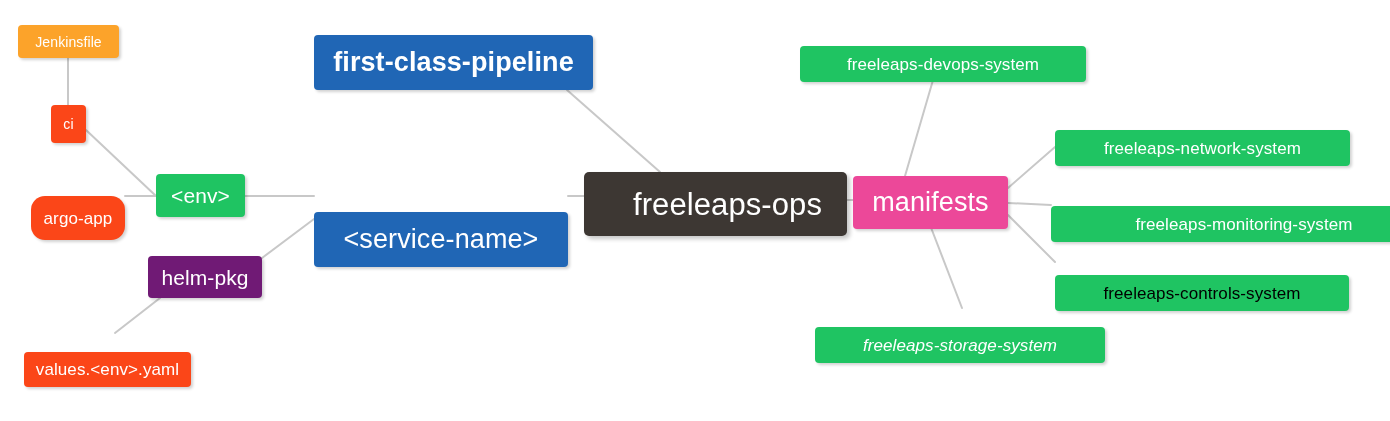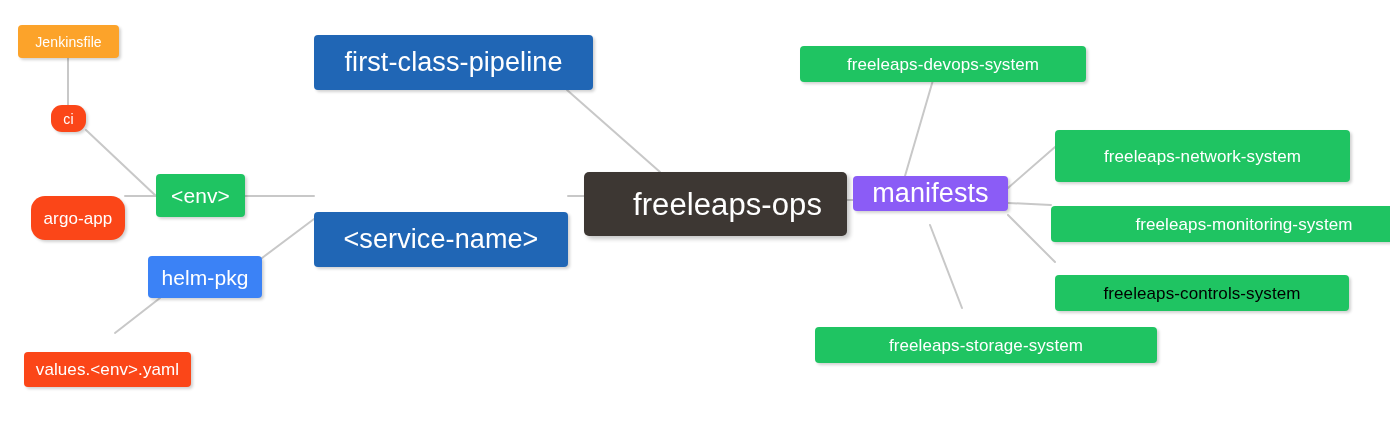--- a/index.html
+++ b/index.html
@@ -70,56 +70,56 @@
       <line x1="938" y1="63" x2="905" y2="176" stroke="#c8c8c8" stroke-width="2" stroke-linecap="round"></line>
       <line x1="1008" y1="188" x2="1055" y2="147" stroke="#c8c8c8" stroke-width="2" stroke-linecap="round"></line>
       <line x1="1008" y1="203" x2="1051" y2="205" stroke="#c8c8c8" stroke-width="2" stroke-linecap="round"></line>
       <line x1="1008" y1="215" x2="1055" y2="262" stroke="#c8c8c8" stroke-width="2" stroke-linecap="round"></line>
       <line x1="930" y1="225" x2="962" y2="308" stroke="#c8c8c8" stroke-width="2" stroke-linecap="round"></line>
     </svg>
   <div id="node-layer">
       <div class="node size-xs" style="left: 18px; top: 25px; width: 101px; height: 33px; background: rgb(252, 163, 42); color: rgb(255, 255, 255);">
         <span>Jenkinsfile</span>
       </div>
-      <div class="node size-xs" style="left: 51px; top: 105px; width: 35px; height: 27px; background: rgb(251, 70, 24); color: rgb(255, 255, 255); border-radius: 11px;">
+      <div class="node size-xs" style="left: 51px; top: 105px; width: 35px; height: 38px; background: rgb(251, 70, 24); color: rgb(255, 255, 255);">
         <span>ci</span>
       </div>
       <div class="node size-sm" style="left: 31px; top: 177px; width: 94px; height: 44px; background: rgb(251, 70, 24); color: rgb(255, 255, 255); border-radius: 14px;">
         <span>argo-app</span>
       </div>
       <div class="node size-md" style="left: 156px; top: 174px; width: 89px; height: 43px; background: rgb(31, 196, 98); color: rgb(255, 255, 255);">
         <span>&lt;env&gt;</span>
       </div>
       <div class="node size-lg" style="left: 314px; top: 168px; width: 254px; height: 55px; background: rgb(32, 102, 181); color: rgb(255, 255, 255); margin-top: 44px;">
         <span>&lt;service-name&gt;</span>
       </div>
-      <div class="node size-lg" style="left: 314px; top: 35px; width: 279px; height: 55px; background: rgb(32, 102, 181); color: rgb(255, 255, 255);">
+      <div class="node size-lg" style="left: 314px; top: 35px; width: 279px; height: 55px; background: rgb(32, 102, 181); color: rgb(255, 255, 255); font-weight: bold;">
         <span>first-class-pipeline</span>
       </div>
-      <div class="node size-md" style="left: 148px; top: 256px; width: 114px; height: 42px; background: #3b82f6; color: rgb(255, 255, 255);">
+      <div class="node size-md" style="left: 148px; top: 256px; width: 114px; height: 42px; background: #701a75; color: rgb(255, 255, 255);">
         <span>helm-pkg</span>
       </div>
       <div class="node size-sm" style="left: 24px; top: 333px; width: 167px; height: 35px; background: rgb(251, 70, 24); color: rgb(255, 255, 255);">
         <span>values.&lt;env&gt;.yaml</span>
       </div>
       <div class="node size-xl root" style="left: 584px; top: 172px; width: 263px; height: 64px; background: rgb(61, 55, 51); color: rgb(255, 255, 255);">
         <span>freeleaps-ops</span>
       </div>
-      <div class="node size-lg" style="left: 853px; top: 176px; width: 155px; height: 35px; background: #8b5cf6; color: rgb(255, 255, 255);">
+      <div class="node size-lg" style="left: 853px; top: 176px; width: 155px; height: 53px; background: #ec4899; color: rgb(255, 255, 255);">
         <span>manifests</span>
       </div>
       <div class="node size-sm" style="left: 800px; top: 27px; width: 286px; height: 36px; background: rgb(31, 196, 98); color: rgb(255, 255, 255);">
         <span>freeleaps-devops-system</span>
       </div>
-      <div class="node size-sm" style="left: 1055px; top: 111px; width: 295px; height: 52px; background: rgb(31, 196, 98); color: rgb(255, 255, 255);">
+      <div class="node size-sm" style="left: 1055px; top: 111px; width: 295px; height: 36px; background: rgb(31, 196, 98); color: rgb(255, 255, 255);">
         <span>freeleaps-network-system</span>
       </div>
       <div class="node size-sm" style="left: 1051px; top: 187px; width: 386px; height: 36px; background: rgb(31, 196, 98); color: rgb(255, 255, 255);">
         <span>freeleaps-monitoring-system</span>
       </div>
       <div class="node size-sm" style="left: 1055px; top: 256px; width: 294px; height: 36px; background: rgb(31, 196, 98); color: #000000;">
         <span>freeleaps-controls-system</span>
       </div>
-      <div class="node size-sm" style="left: 815px; top: 308px; width: 342px; height: 36px; background: rgb(31, 196, 98); color: rgb(255, 255, 255);">
+      <div class="node size-sm" style="left: 815px; top: 308px; width: 290px; height: 36px; background: rgb(31, 196, 98); color: rgb(255, 255, 255); font-style: italic;">
         <span>freeleaps-storage-system</span>
       </div>
     </div>
 </div>
 
 </body></html>

